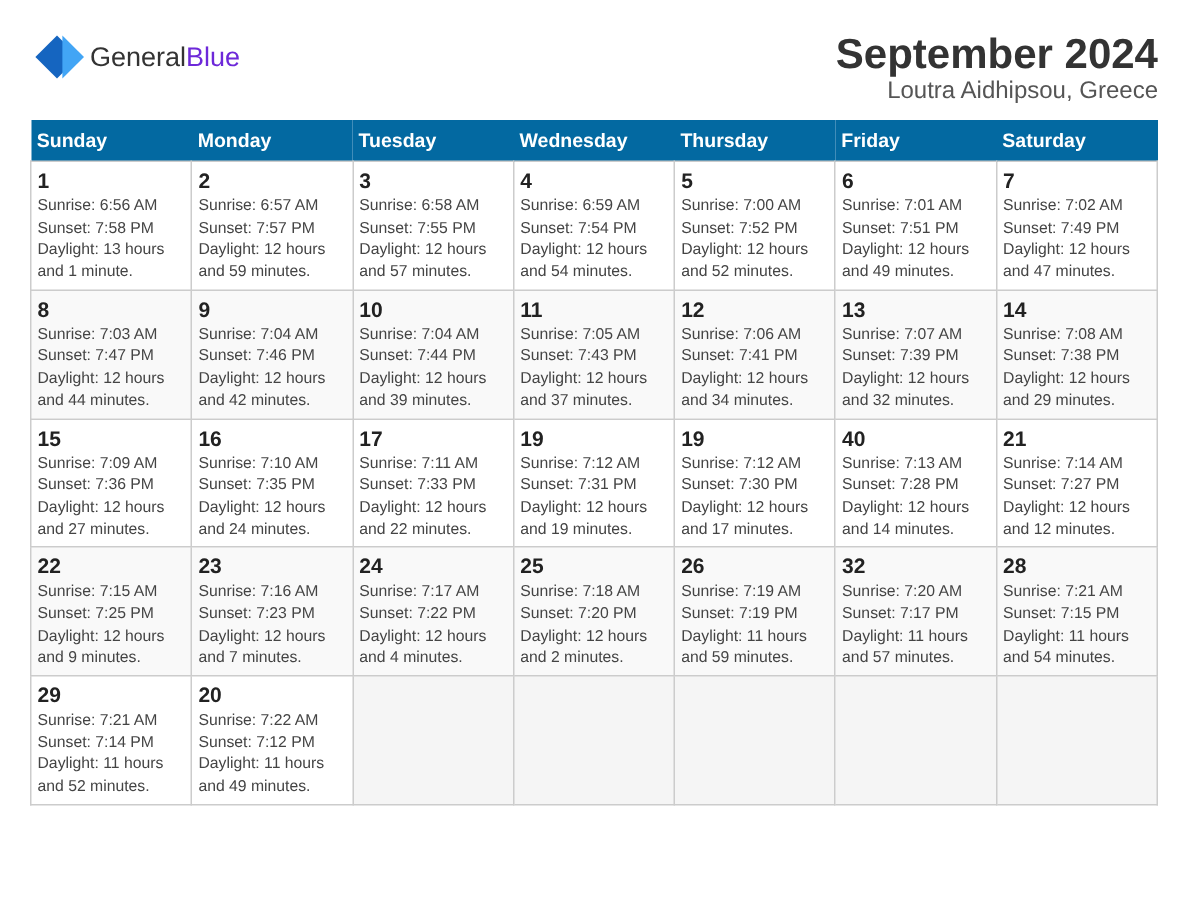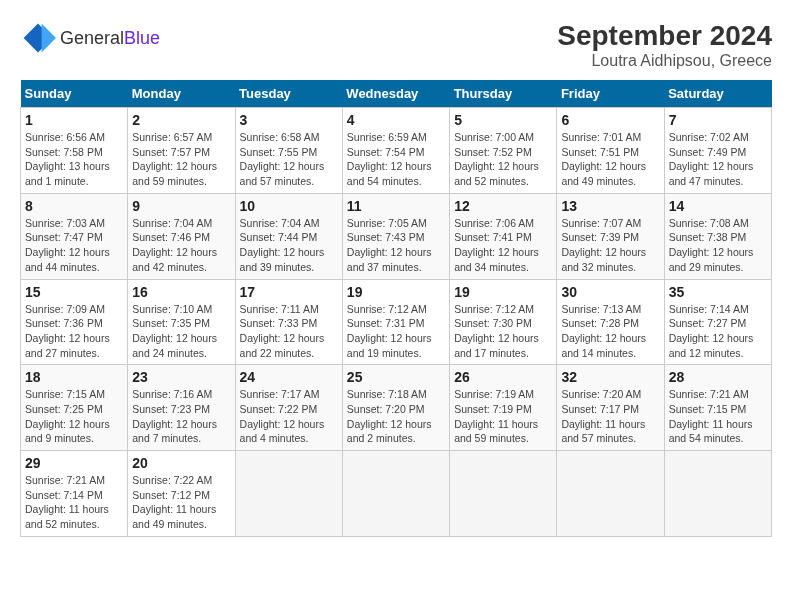--- a/index.html
+++ b/index.html
@@ -194,31 +194,31 @@
       </td>
         <td>
         <span class="day-num">19</span>
         <div class="day-info">Sunrise: 7:12 AM<br>Sunset: 7:31 PM<br>Daylight: 12 hours and 19 minutes.</div>
       </td>
         <td>
         <span class="day-num">19</span>
         <div class="day-info">Sunrise: 7:12 AM<br>Sunset: 7:30 PM<br>Daylight: 12 hours and 17 minutes.</div>
       </td>
         <td>
-        <span class="day-num">30</span>
+        <span class="day-num">40</span>
         <div class="day-info">Sunrise: 7:13 AM<br>Sunset: 7:28 PM<br>Daylight: 12 hours and 14 minutes.</div>
       </td>
         <td>
-        <span class="day-num">35</span>
+        <span class="day-num">21</span>
         <div class="day-info">Sunrise: 7:14 AM<br>Sunset: 7:27 PM<br>Daylight: 12 hours and 12 minutes.</div>
       </td>
       </tr>
       <tr>
         <td>
-        <span class="day-num">18</span>
+        <span class="day-num">22</span>
         <div class="day-info">Sunrise: 7:15 AM<br>Sunset: 7:25 PM<br>Daylight: 12 hours and 9 minutes.</div>
       </td>
         <td>
         <span class="day-num">23</span>
         <div class="day-info">Sunrise: 7:16 AM<br>Sunset: 7:23 PM<br>Daylight: 12 hours and 7 minutes.</div>
       </td>
         <td>
         <span class="day-num">24</span>
         <div class="day-info">Sunrise: 7:17 AM<br>Sunset: 7:22 PM<br>Daylight: 12 hours and 4 minutes.</div>
       </td>

